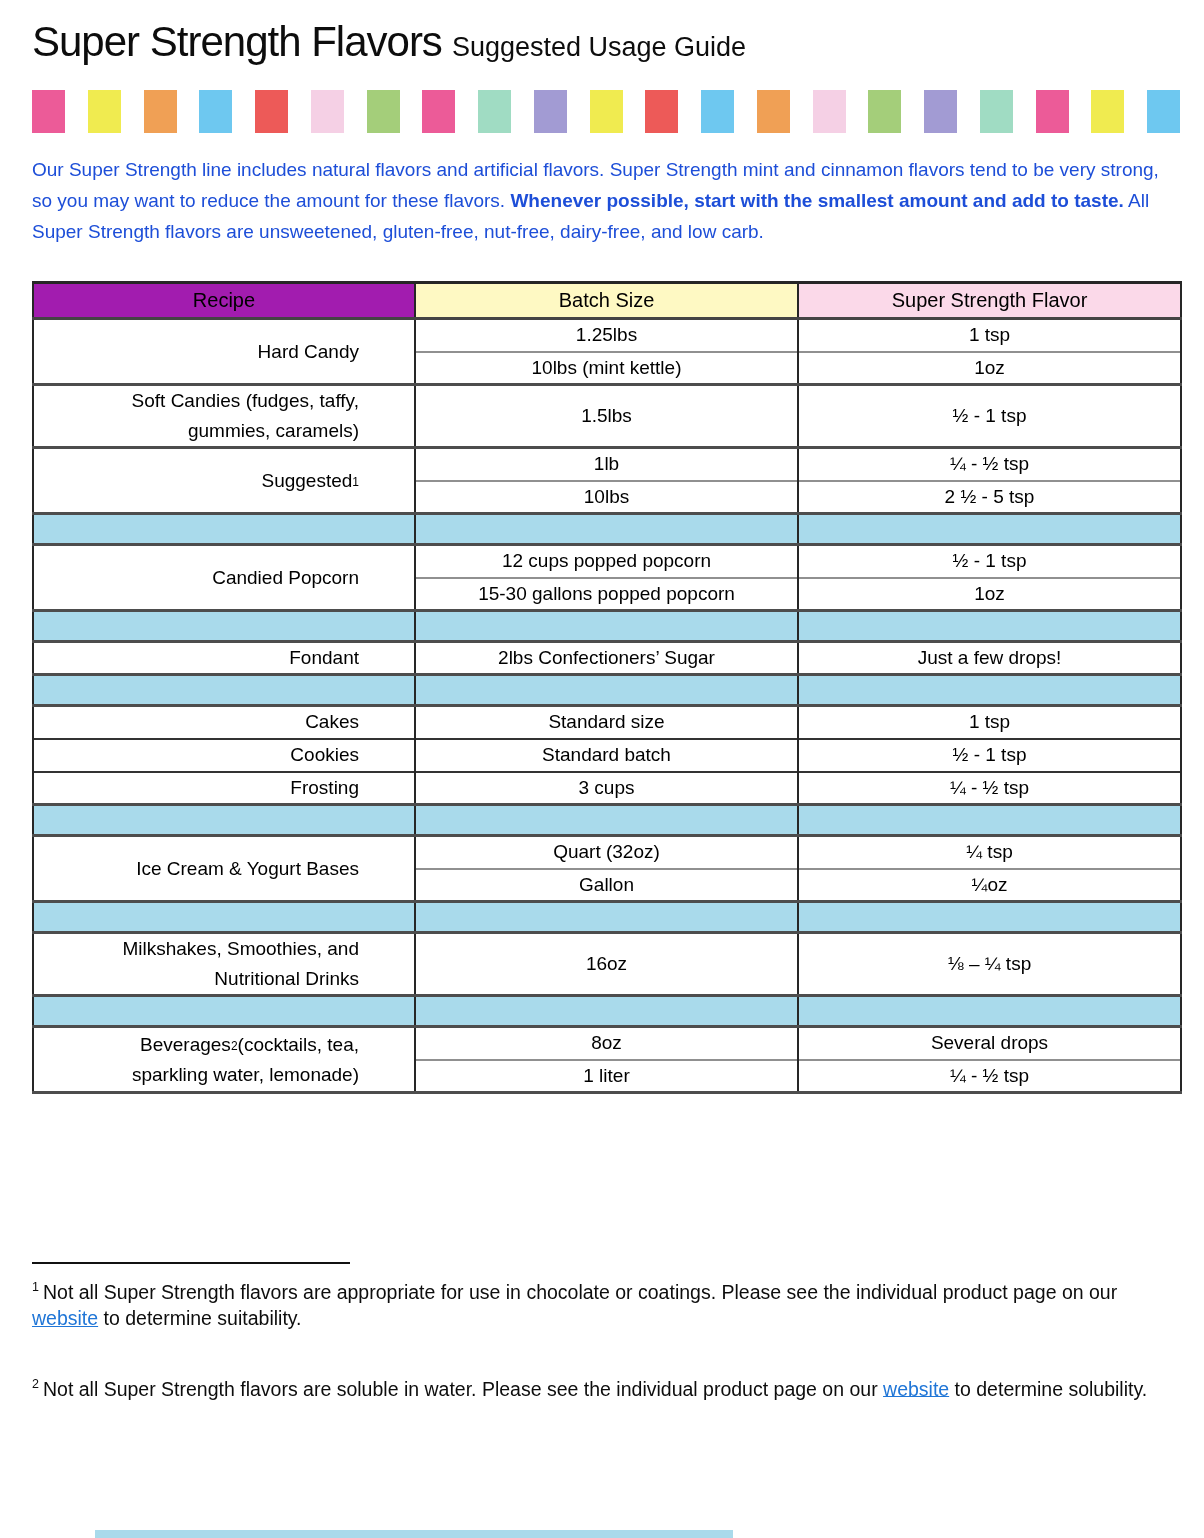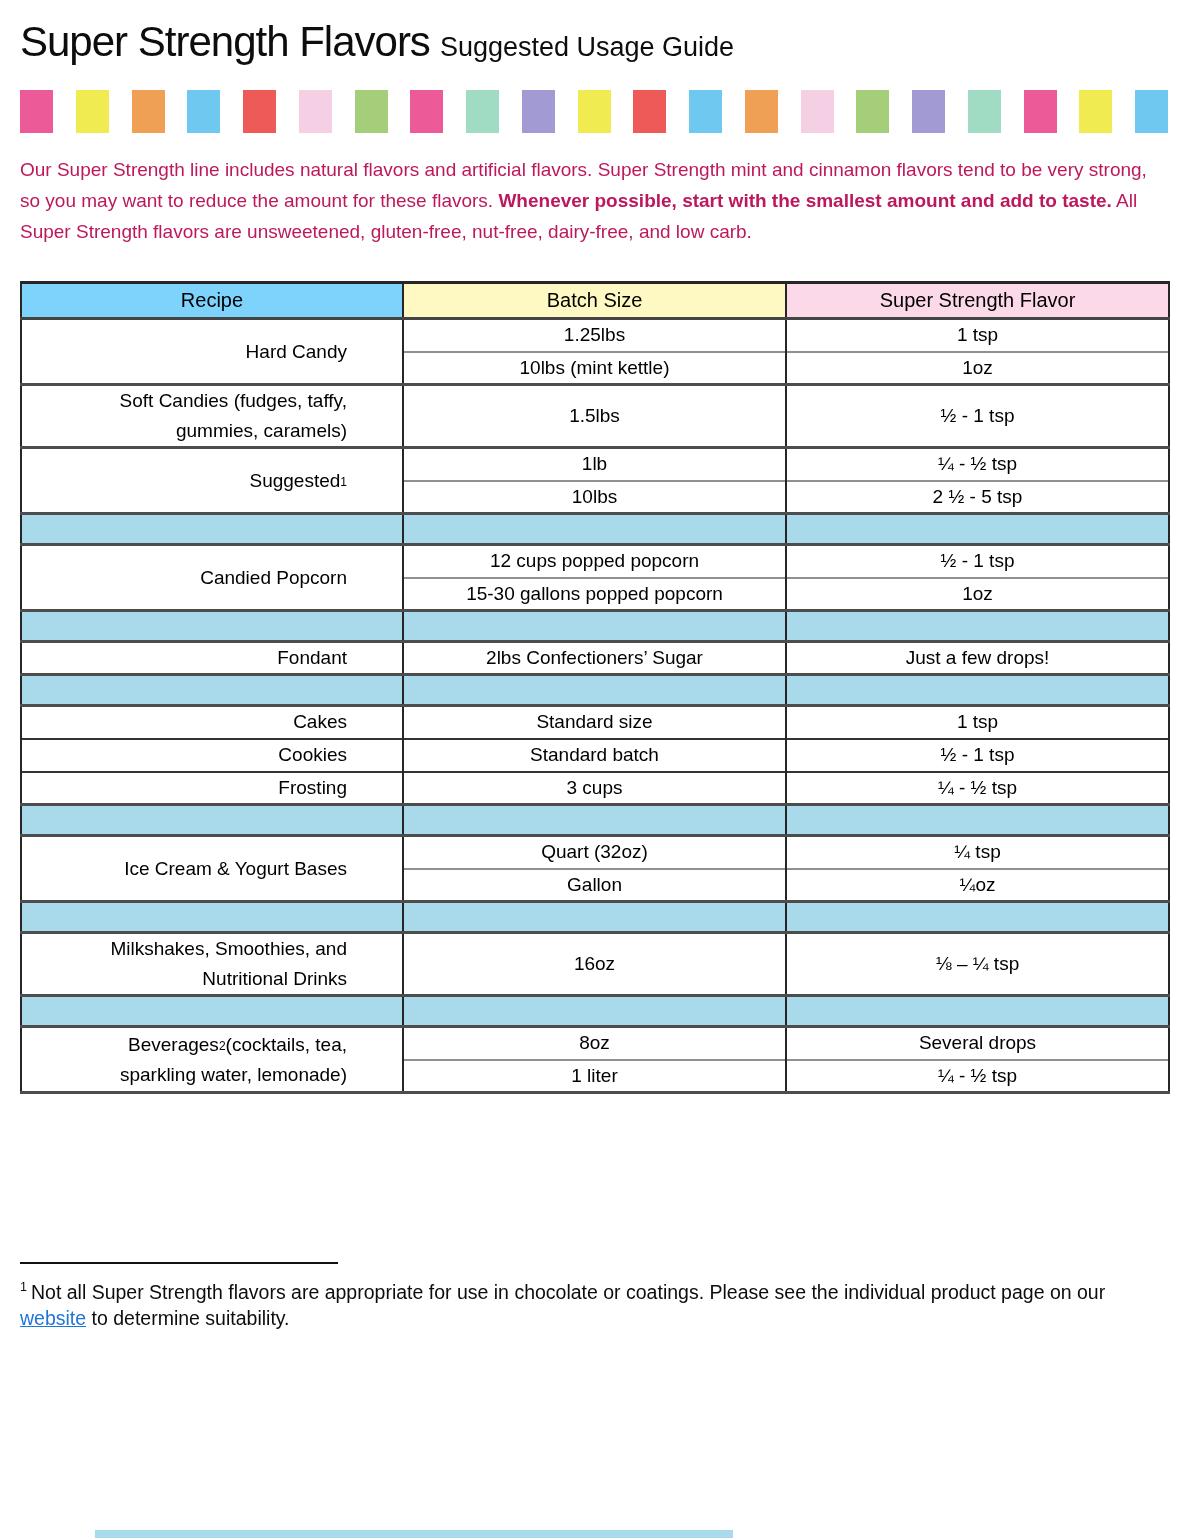--- a/index.html
+++ b/index.html
@@ -4,38 +4,38 @@
 <style>
   html, body { margin: 0; padding: 0; }
   body {
     width: 1204px; height: 1538px;
     background: #ffffff;
     font-family: "Liberation Sans", sans-serif;
     color: #000000;
     position: relative;
     overflow: hidden;
   }
-  .page { padding: 0 20px; }
+  .page { padding: 0 32px; }
 
   
   .titlebar { padding-top: 18px; display: flex; align-items: baseline; gap: 10px; }
   .title { font-size: 42px; font-weight: 400; letter-spacing: -1px; color: #0d0d0d; white-space: nowrap; }
   .subtitle { font-size: 27px; font-weight: 400; color: #0d0d0d; white-space: nowrap; }
 
   
   .strip {
     margin-top: 24px; height: 43px; width: 1148px;
     display: flex; justify-content: space-between; align-items: stretch;
   }
   .swatch { width: 33px; height: 43px; display: inline-block; }
 
   
   .intro {
     margin: 21px 0 0 0;
-    font-size: 19px; line-height: 31px; color: #be185d;
+    font-size: 19px; line-height: 31px; color: #1d4ed8;
     width: 1148px;
   }
   .intro b { font-weight: 700; }
 
   
   table.usage {
     margin-top: 34px;
     border-collapse: collapse;
     width: 1148px;
     table-layout: fixed;
@@ -135,21 +135,21 @@
 
   <table class="usage">
     <colgroup>
         <col class="c-recipe">
         <col class="c-batch">
         <col class="c-flavor">
       </colgroup>
 
     <tbody>
         <tr>
-      <th style="background:#7dd3fc">Recipe</th>
+      <th style="background:#a21caf">Recipe</th>
       <th style="background:#fef9c3">Batch Size</th>
       <th style="background:#FBD9E9">Super Strength Flavor</th>
     </tr>
 
     <tr class="grp">
       <td class="recipe" rowspan="2"><span>Hard Candy</span></td>
       <td>1.25lbs</td>
       <td>1 tsp</td>
     </tr>
     <tr class="sub">
@@ -266,16 +266,17 @@
       <td>1 liter</td>
       <td>¼ - ½ tsp</td>
     </tr>
   </tbody>
     </table>
 
   <div class="fn-sep"></div>
 
   <p class="footnote"><sup>1</sup><span>Not all Super Strength flavors are appropriate for use in chocolate or coatings. Please see the individual product page on our </span><a style="color: rgb(32, 118, 215);">website</a><span> to determine suitability.</span></p>
 
+  <p class="footnote"><sup>2</sup><span>Not all Super Strength flavors are soluble in water. Please see the individual product page on our </span><a style="color: rgb(32, 118, 215);">website</a><span> to determine solubility.</span></p>
 
 </div>
 
 <div class="next-page-strip" style="background: rgb(169, 218, 235);"></div>
 
 </body></html>

